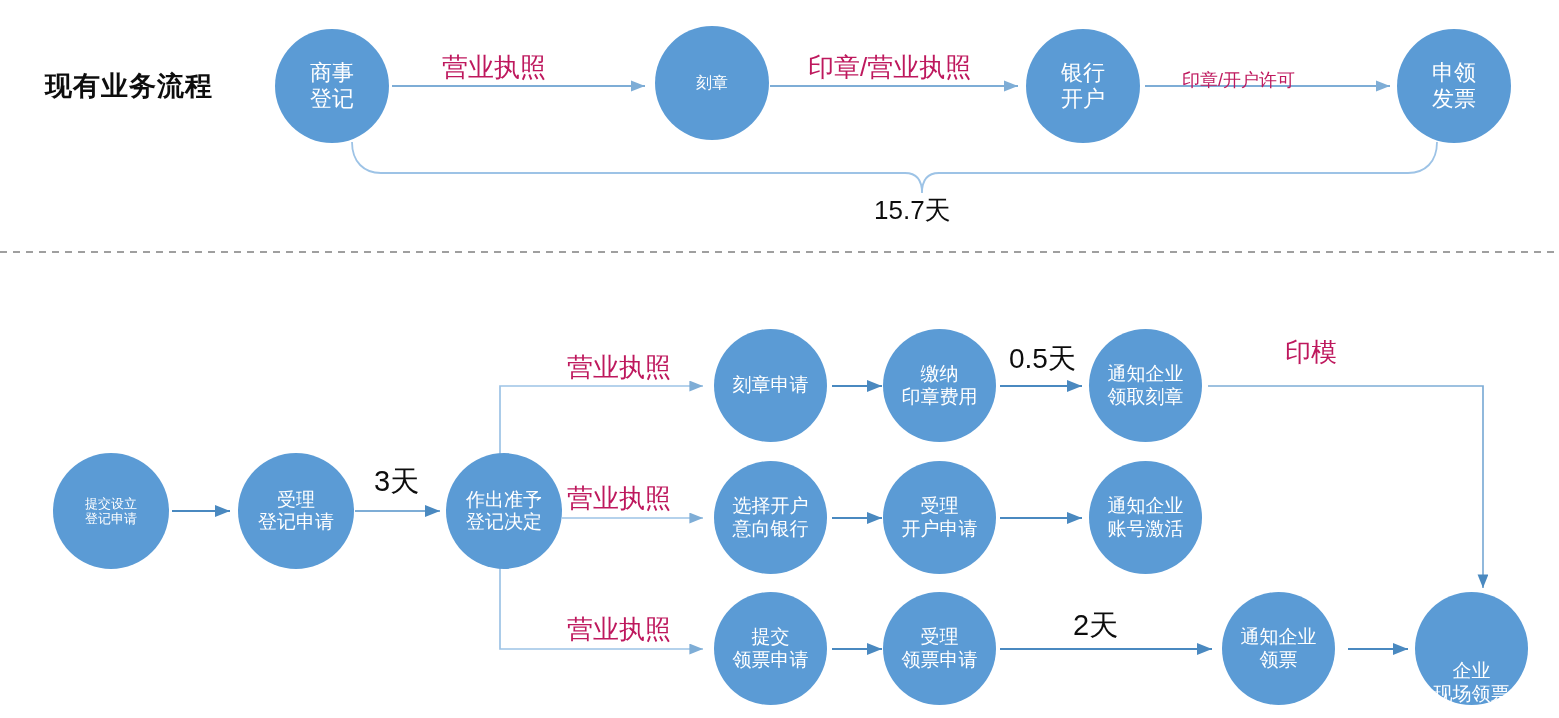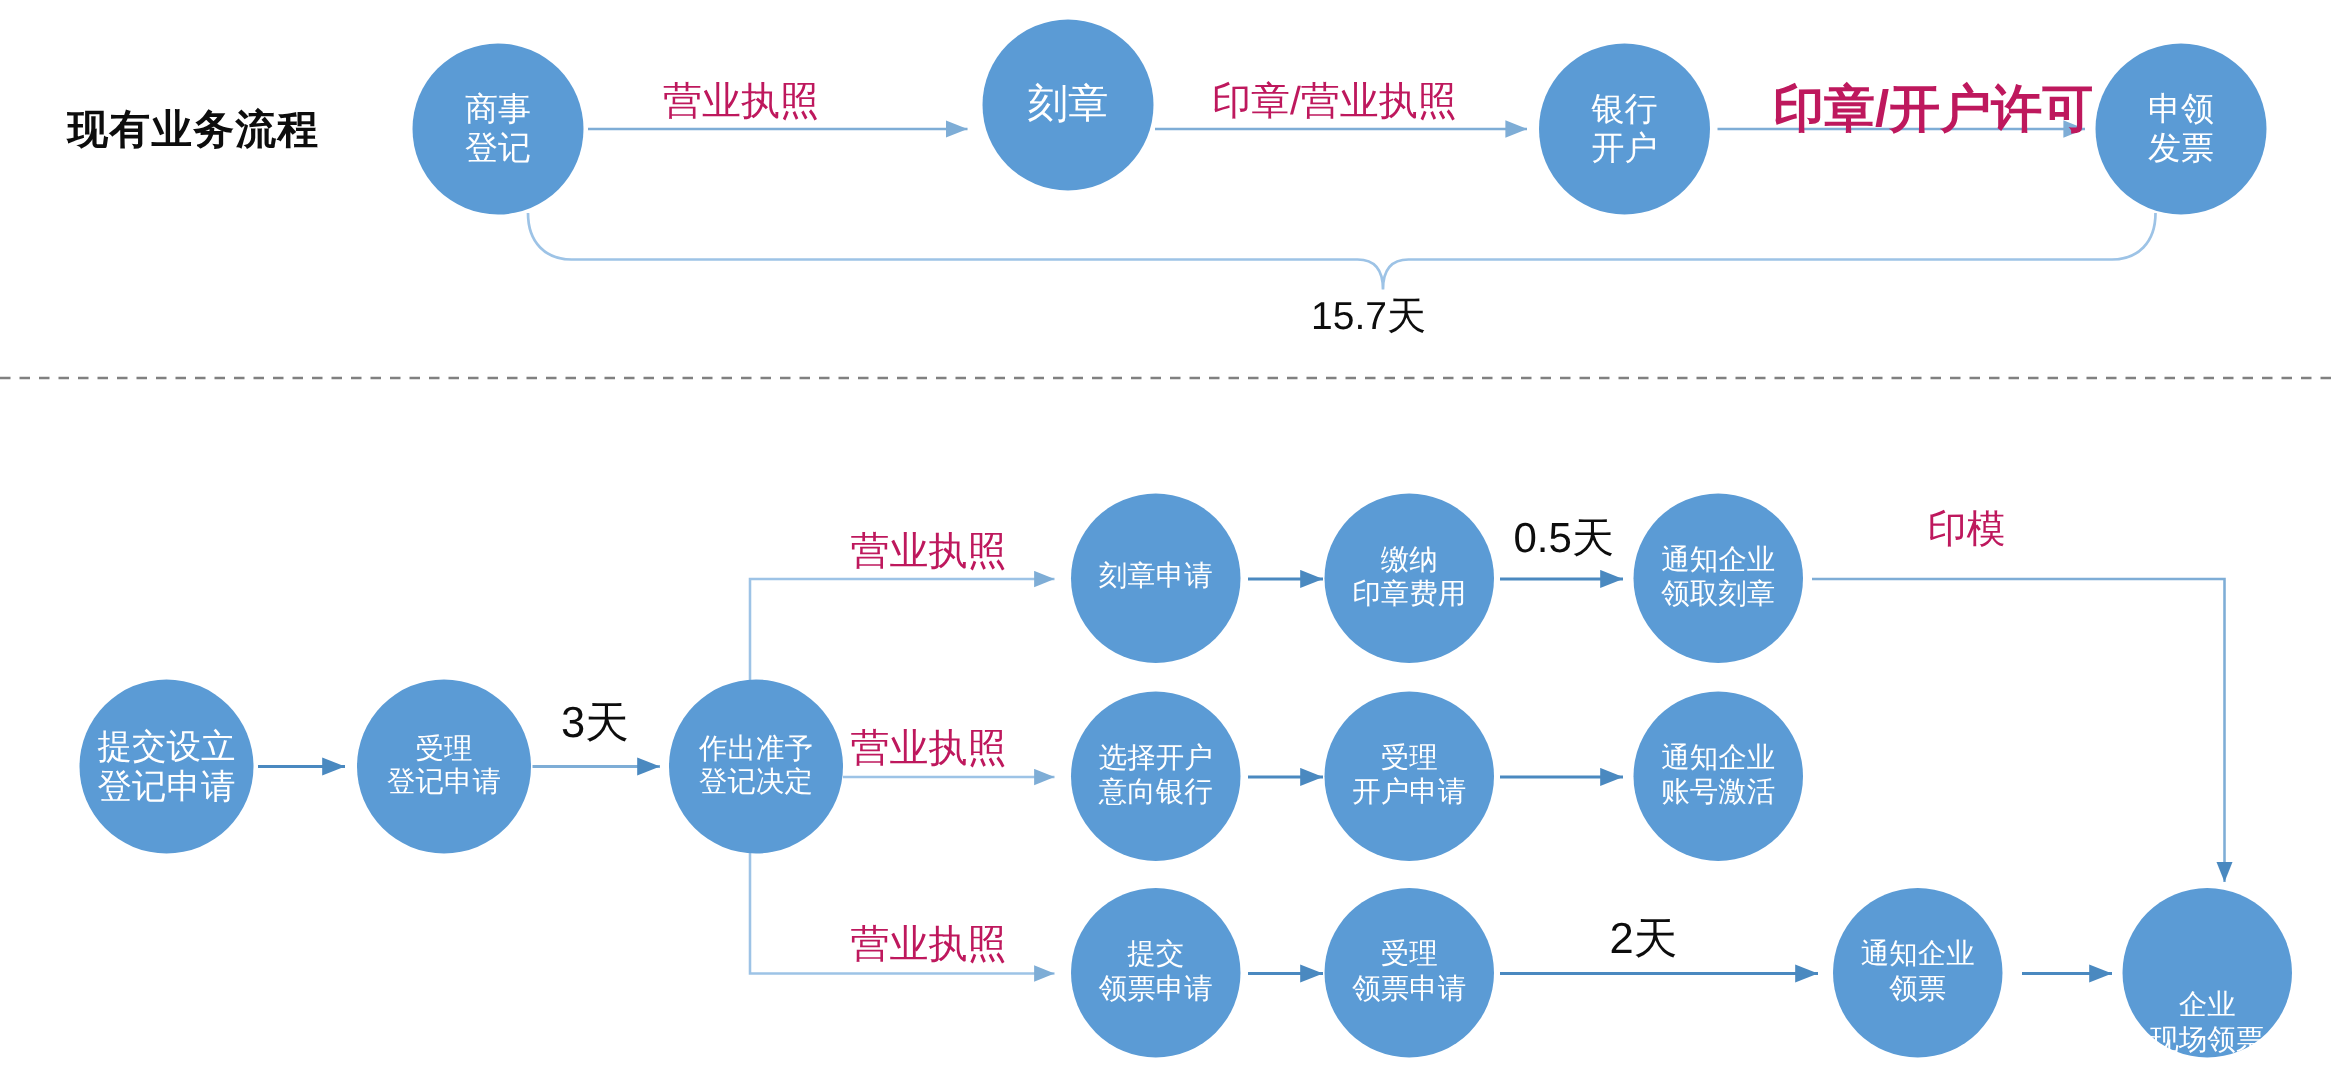--- a/index.html
+++ b/index.html
@@ -113,39 +113,39 @@
     <line x1="1348" y1="649" x2="1408" y2="649" stroke="#4a89c0" stroke-width="1.9" marker-end="url(#arrowBlue)"></line>
   </svg>
 
   <div class="section-title" style="left:45px; top:68px; font-size:27px;">现有业务流程</div>
 
 
   <div class="node" style="left:275px; top:29px; width:114px; height:114px; font-size:22px;">
     <span class="nlabel">商事
 登记</span>
   </div>
-  <div class="node" style="left:655px; top:13px; width:114px; height:114px; font-size:27px;">
+  <div class="node" style="left:655px; top:26px; width:114px; height:114px; font-size:16px;">
     <span class="nlabel">刻章</span>
   </div>
   <div class="node" style="left:1026px; top:29px; width:114px; height:114px; font-size:22px;">
     <span class="nlabel">银行
 开户</span>
   </div>
   <div class="node" style="left:1397px; top:29px; width:114px; height:114px; font-size:22px;">
     <span class="nlabel">申领
 发票</span>
   </div>
 
   <div class="edge-label" style="left:442px; top:50px; font-size:26px;">营业执照</div>
   <div class="edge-label" style="left:808px; top:50px; font-size:26px;">印章/营业执照</div>
-  <div class="edge-label" style="left:1182px; top:50px; font-size:34px;font-weight:bold;">印章/开户许可</div>
+  <div class="edge-label" style="left:1182px; top:68px; font-size:18px;">印章/开户许可</div>
 
   <div class="duration-label" style="left:874px; top:193px; font-size:26px;">15.7天</div>
 
-  <div class="node" style="left:53px; top:453px; width:116px; height:116px; font-size:23px;">
+  <div class="node" style="left:53px; top:453px; width:116px; height:116px; font-size:13px;">
     <span class="nlabel">提交设立
 登记申请</span>
   </div>
   <div class="node" style="left:238px; top:453px; width:116px; height:116px; font-size:19px;">
     <span class="nlabel">受理
 登记申请</span>
   </div>
   <div class="node" style="left:446px; top:453px; width:116px; height:116px; font-size:19px;">
     <span class="nlabel">作出准予
 登记决定</span>

